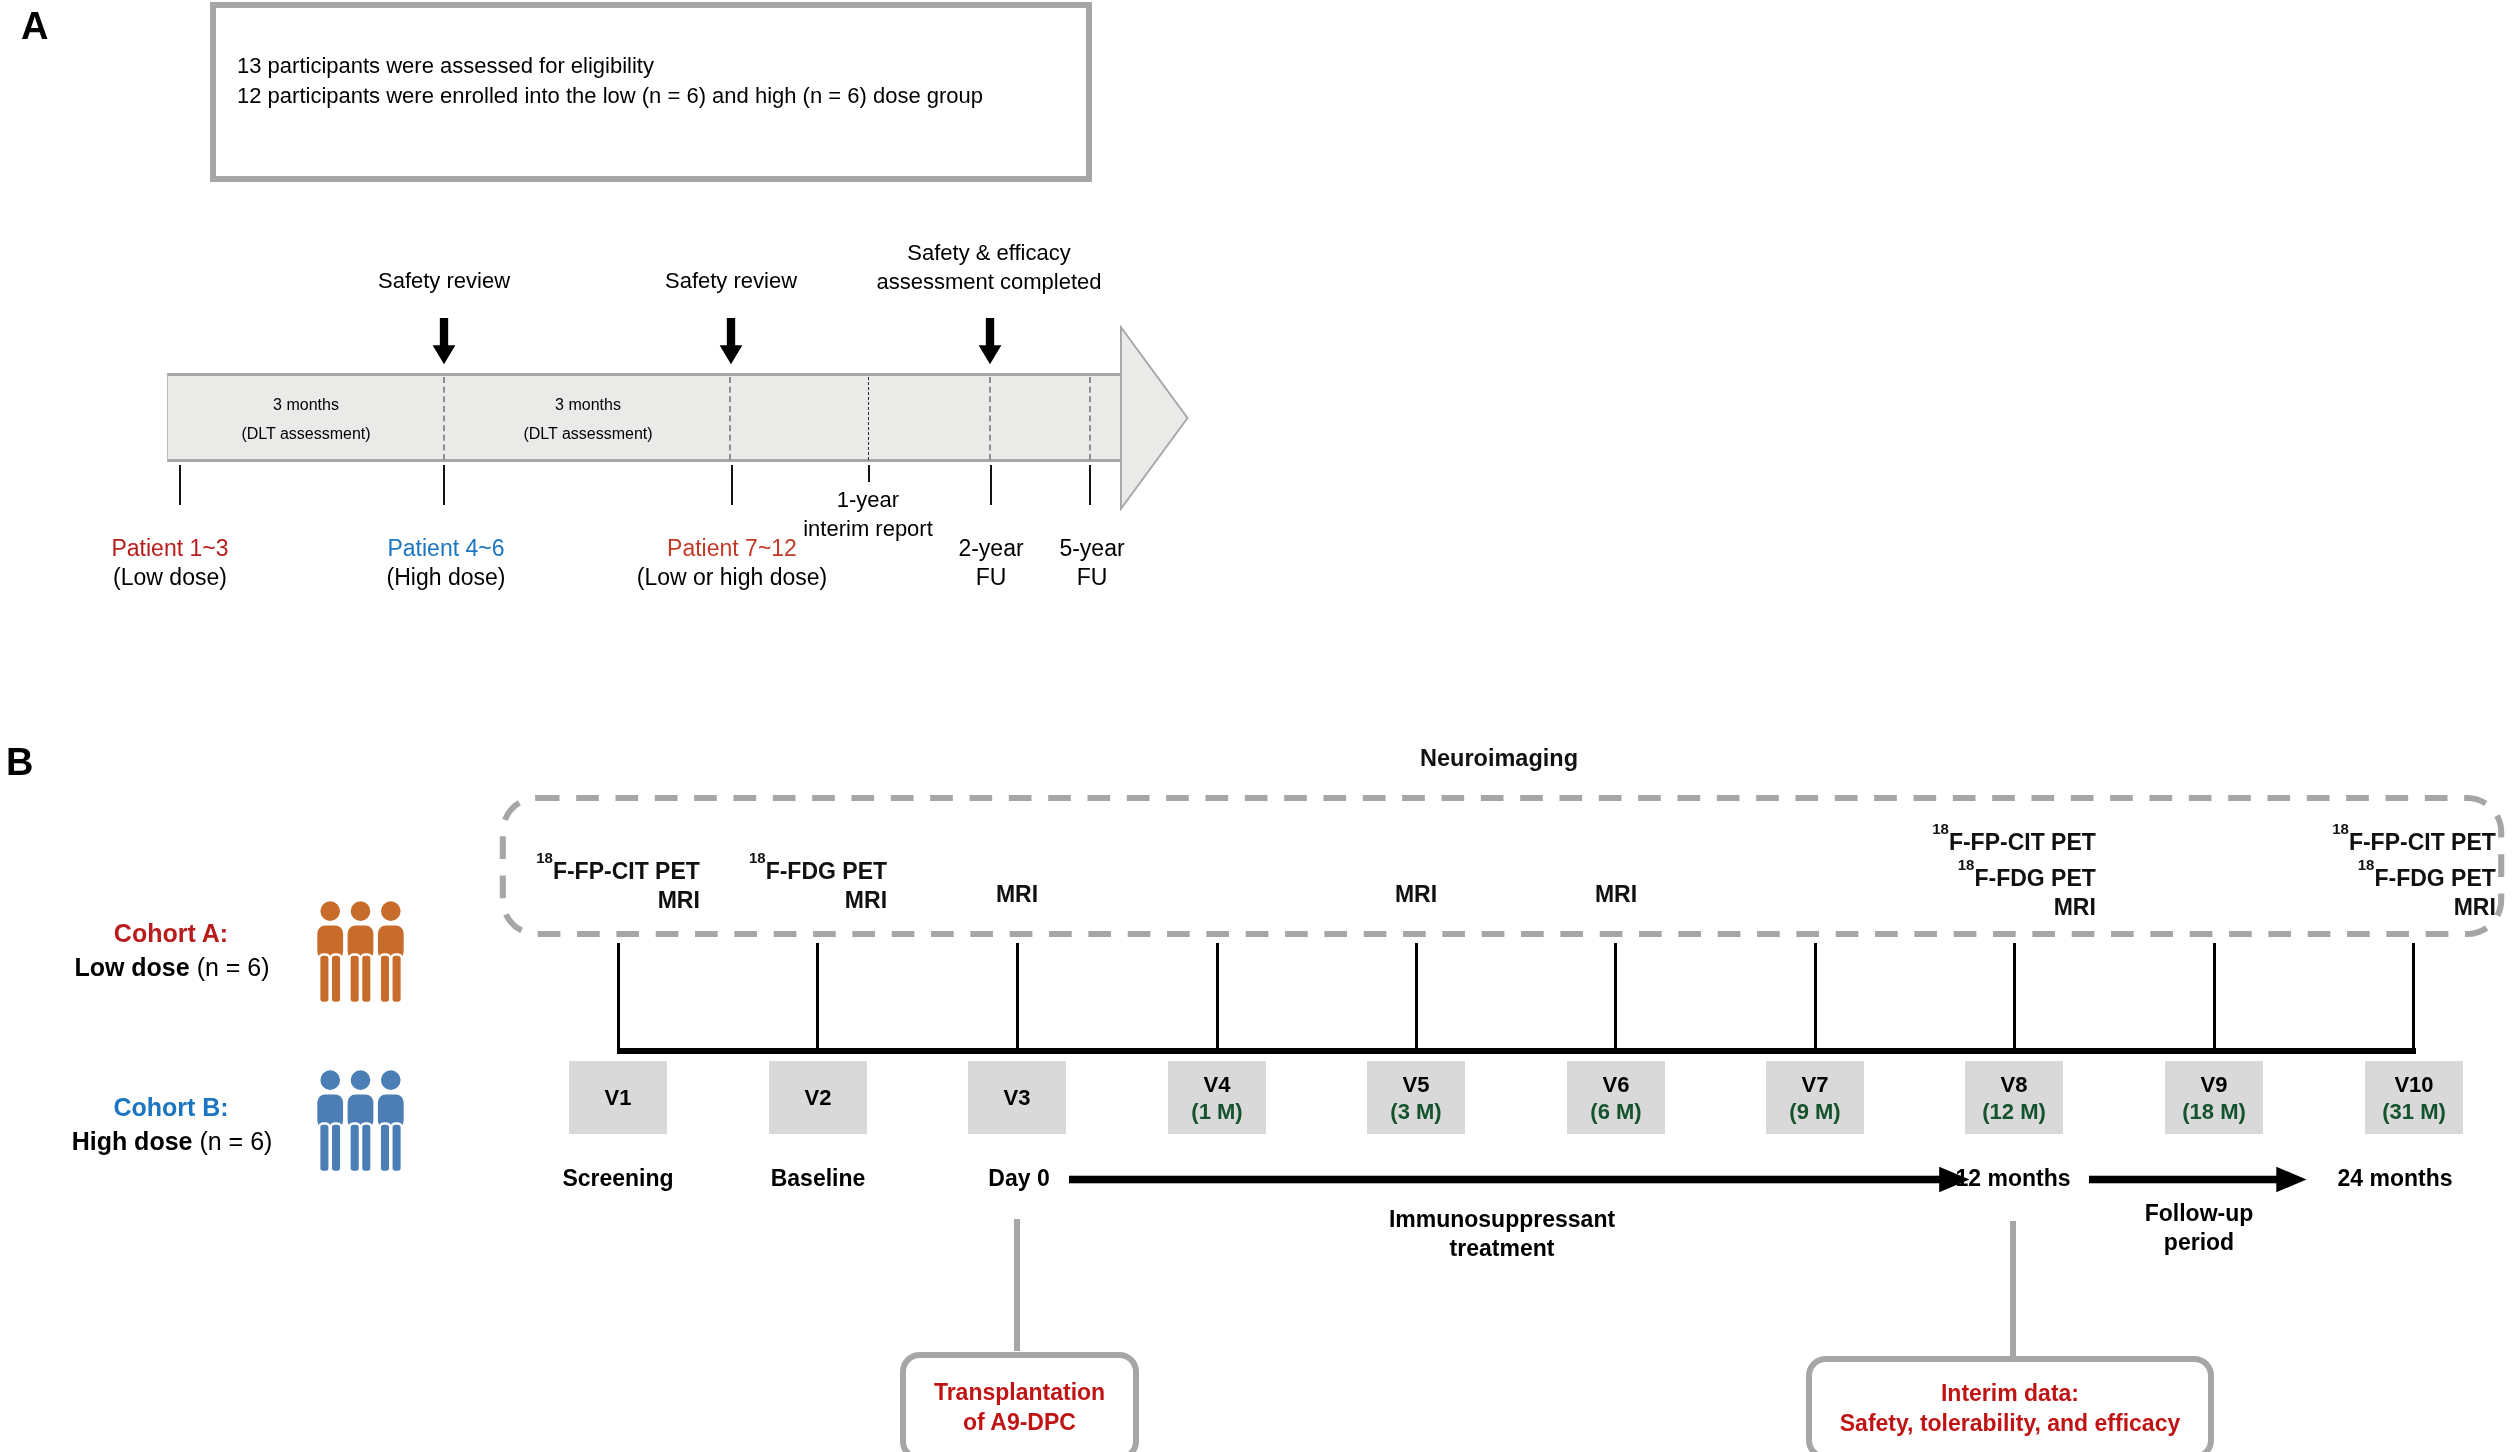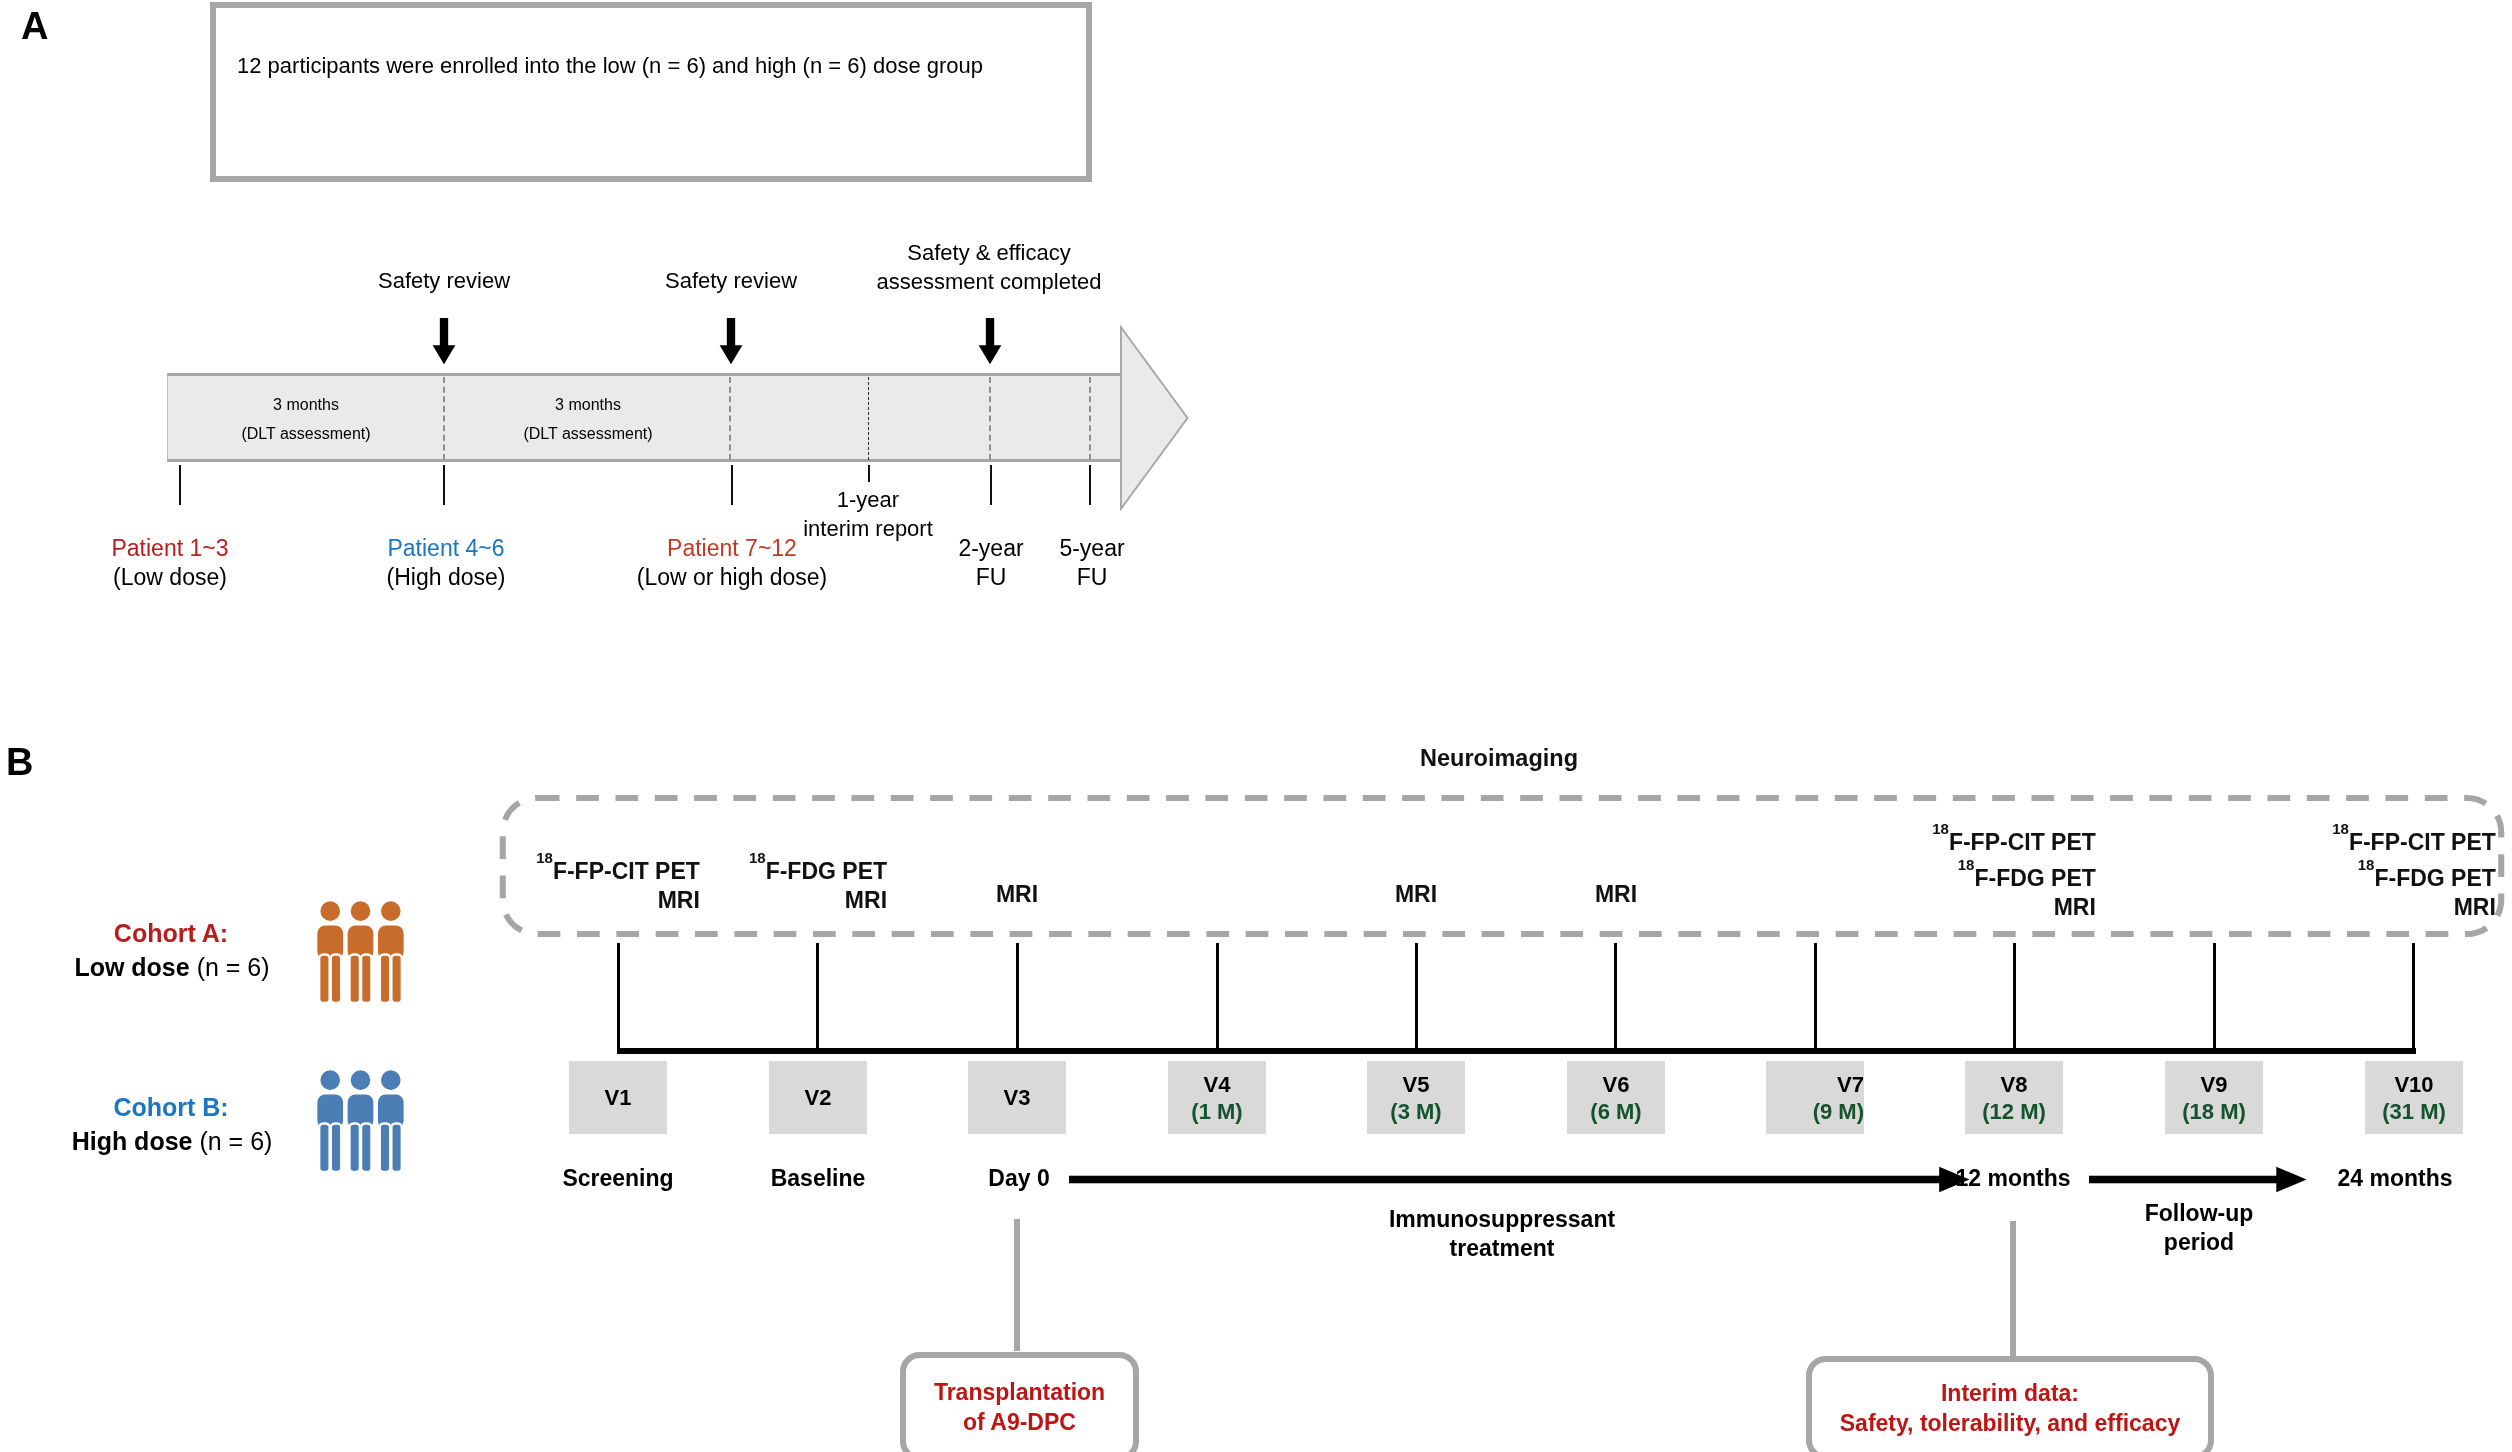--- a/index.html
+++ b/index.html
@@ -50,20 +50,21 @@
 </style>
 </head>
 <body>
 
 <div id="stage">
 
   <div class="abs panel-letter" style="left:21px;top:4.5px;">A</div>
 
   <div class="abs info-box" style="left:210px;top:2.3px;width:870px;height:168px;">
     <div class="abs" style="left:21px;top:43px;">
+      <div class="info-line">13 participants were assessed for eligibility</div>
       <div class="info-line">12 participants were enrolled into the low (n = 6) and high (n = 6) dose group</div>
     </div>
   </div>
 
   <div class="abs ctr lblA" style="left:444px;top:266px;">Safety review</div>
   <div class="abs ctr lblA" style="left:731px;top:266px;">Safety review</div>
   <div class="abs ctr" style="left:989px;top:238px;">
     <div class="lblA">Safety &amp; efficacy</div>
     <div class="lblA">assessment completed</div>
   </div>
@@ -197,21 +198,21 @@
       <div class="vsub">(1 M)</div>
     </div>
   <div class="abs vbox" style="left:1367px;top:1061px;align-items:center;">
       <div class="vid">V5</div>
       <div class="vsub">(3 M)</div>
     </div>
   <div class="abs vbox" style="left:1567px;top:1061px;">
       <div class="vid">V6</div>
       <div class="vsub">(6 M)</div>
     </div>
-  <div class="abs vbox" style="left:1766px;top:1061px;align-items:flex-end;">
+  <div class="abs vbox" style="left:1766px;top:1061px;">
       <div class="vid">V7</div>
       <div class="vsub">(9 M)</div>
     </div>
   <div class="abs vbox" style="left:1965px;top:1061px;">
       <div class="vid">V8</div>
       <div class="vsub">(12 M)</div>
     </div>
   <div class="abs vbox" style="left:2165px;top:1061px;">
       <div class="vid">V9</div>
       <div class="vsub">(18 M)</div>

